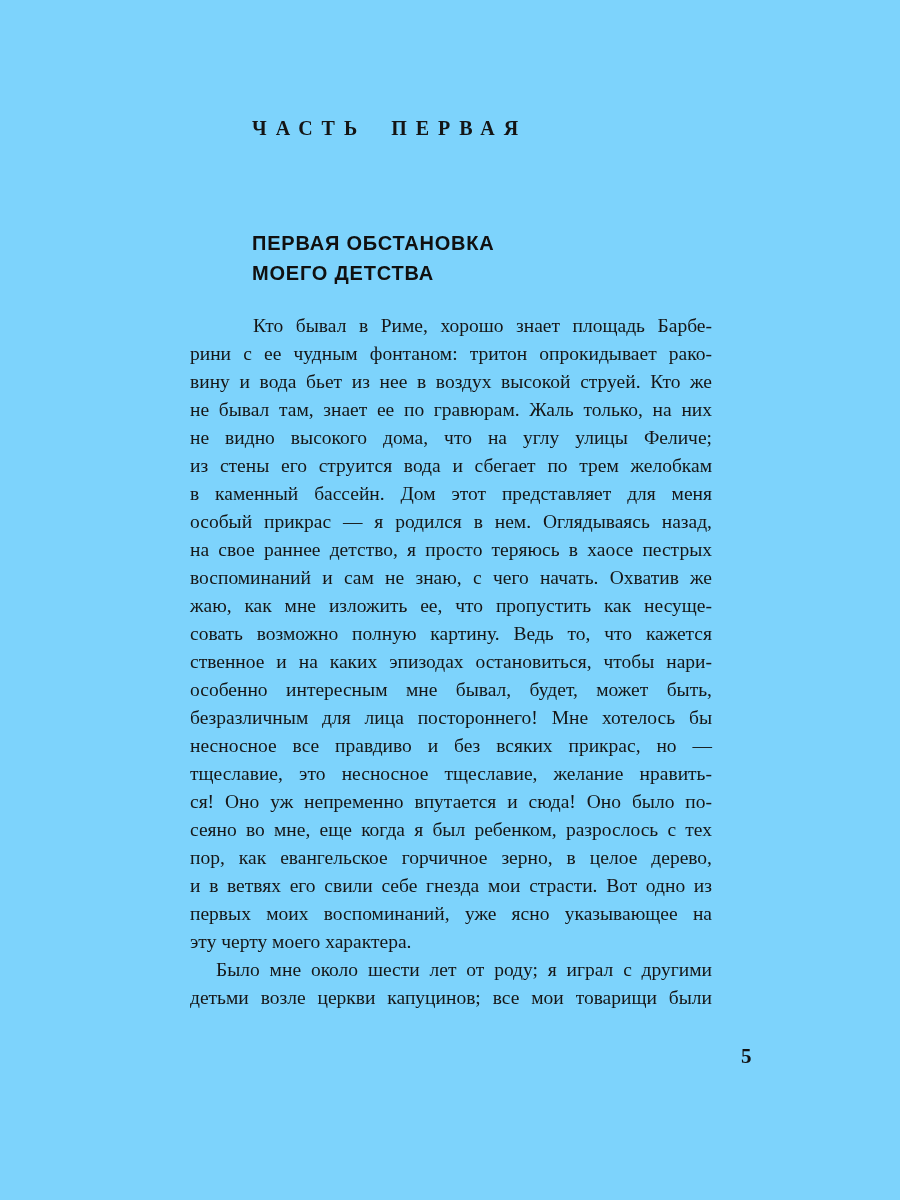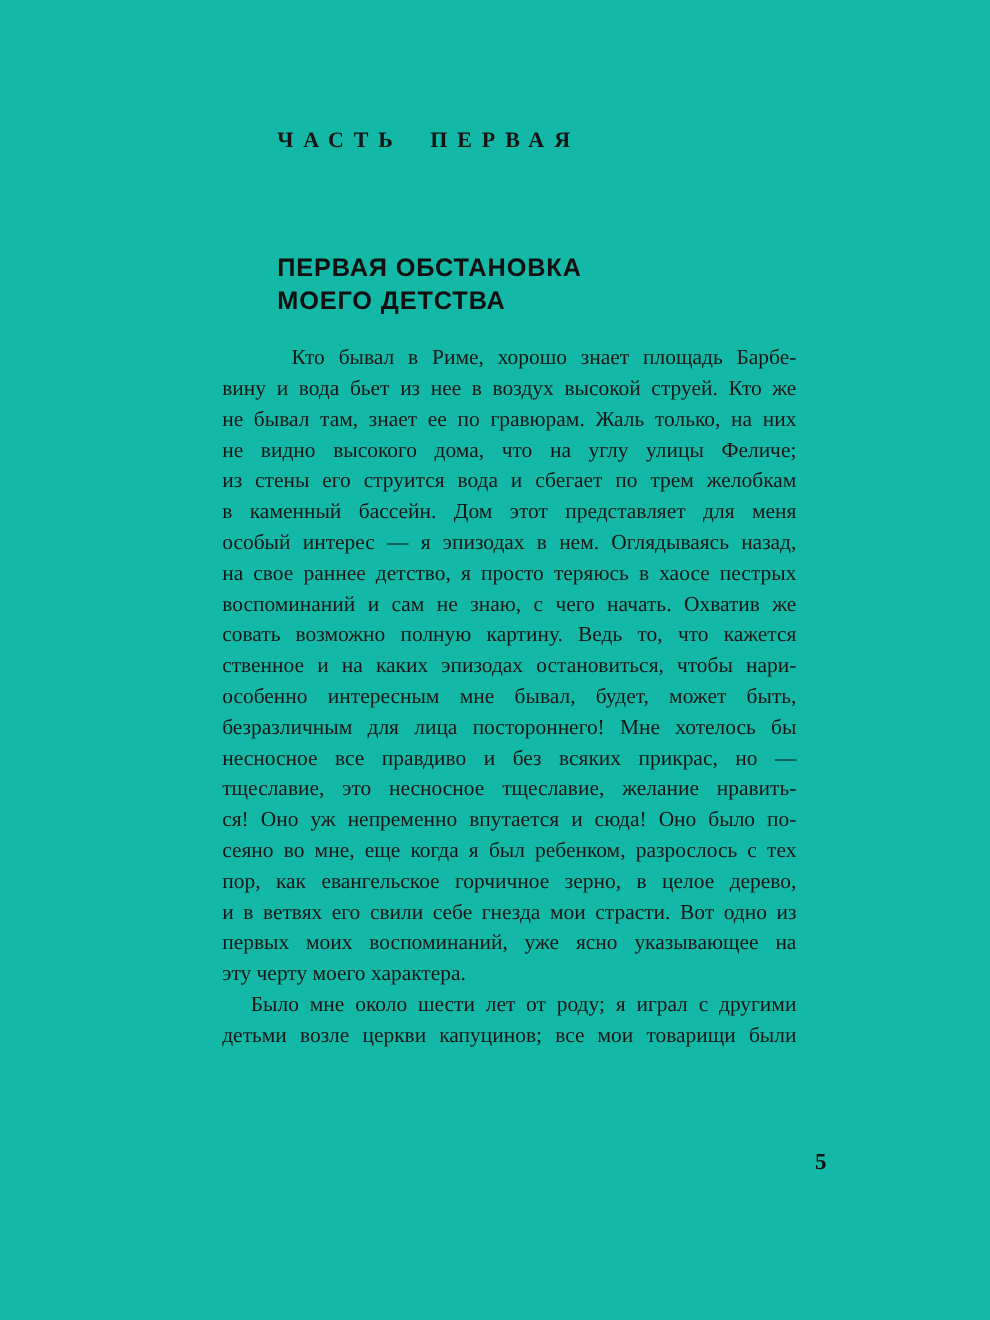--- a/index.html
+++ b/index.html
@@ -9,55 +9,54 @@
     height: 1200px;
     background: #ffffff;
     position: relative;
     overflow: hidden;
     font-family: "Liberation Serif", serif;
     color: #151515;
   }
   .page {
     position: absolute;
     inset: 0;
-    background: #14b8a6;
+    background: #7dd3fc;
   }
   .part-header {
     position: absolute;
     left: 252px;
     top: 117px;
     font-family: "Liberation Serif", serif;
     font-size: 20px;
     font-weight: bold;
     letter-spacing: 0.45em;
     word-spacing: 0.55em;
     white-space: nowrap;
     color: #141414;
   }
   .chapter-title {
     position: absolute;
     left: 252px;
     top: 228px;
     font-family: "Liberation Sans", sans-serif;
     font-weight: bold;
-    font-size: 23px;
+    font-size: 20px;
     line-height: 30px;
     letter-spacing: 0.8px;
     color: #101010;
   }
   .body-text {
     position: absolute;
     left: 190px;
     top: 312px;
     width: 522px;
     font-family: "Liberation Serif", serif;
     font-size: 19.5px;
     line-height: 28px;
     color: #161616;
-    margin-left: 12px;
   }
   .paragraph { margin: 0; padding: 0; }
   .line {
     text-align: justify;
     text-align-last: justify;
   }
   .line.no-justify {
     text-align: right;
     text-align-last: left;
   }
@@ -81,28 +80,30 @@
   <div class="part-header">ЧАСТЬ ПЕРВАЯ</div>
 
   <div class="chapter-title">
     <div>ПЕРВАЯ ОБСТАНОВКА</div>
     <div>МОЕГО ДЕТСТВА</div>
   </div>
 
   <div class="body-text" id="body-text">
       <div class="paragraph para-0">
         <div class="line first-line">Кто бывал в Риме, хорошо знает площадь Барбе-</div>
+        <div class="line">рини с ее чудным фонтаном: тритон опрокидывает рако-</div>
         <div class="line">вину и вода бьет из нее в воздух высокой струей. Кто же</div>
         <div class="line">не бывал там, знает ее по гравюрам. Жаль только, на них</div>
         <div class="line">не видно высокого дома, что на углу улицы Феличе;</div>
         <div class="line">из стены его струится вода и сбегает по трем желобкам</div>
         <div class="line">в каменный бассейн. Дом этот представляет для меня</div>
-        <div class="line">особый интерес — я эпизодах в нем. Оглядываясь назад,</div>
+        <div class="line">особый прикрас — я родился в нем. Оглядываясь назад,</div>
         <div class="line">на свое раннее детство, я просто теряюсь в хаосе пестрых</div>
         <div class="line">воспоминаний и сам не знаю, с чего начать. Охватив же</div>
+        <div class="line">жаю, как мне изложить ее, что пропустить как несуще-</div>
         <div class="line">совать возможно полную картину. Ведь то, что кажется</div>
         <div class="line">ственное и на каких эпизодах остановиться, чтобы нари-</div>
         <div class="line">особенно интересным мне бывал, будет, может быть,</div>
         <div class="line">безразличным для лица постороннего! Мне хотелось бы</div>
         <div class="line">несносное все правдиво и без всяких прикрас, но —</div>
         <div class="line">тщеславие, это несносное тщеславие, желание нравить-</div>
         <div class="line">ся! Оно уж непременно впутается и сюда! Оно было по-</div>
         <div class="line">сеяно во мне, еще когда я был ребенком, разрослось с тех</div>
         <div class="line">пор, как евангельское горчичное зерно, в целое дерево,</div>
         <div class="line">и в ветвях его свили себе гнезда мои страсти. Вот одно из</div>

